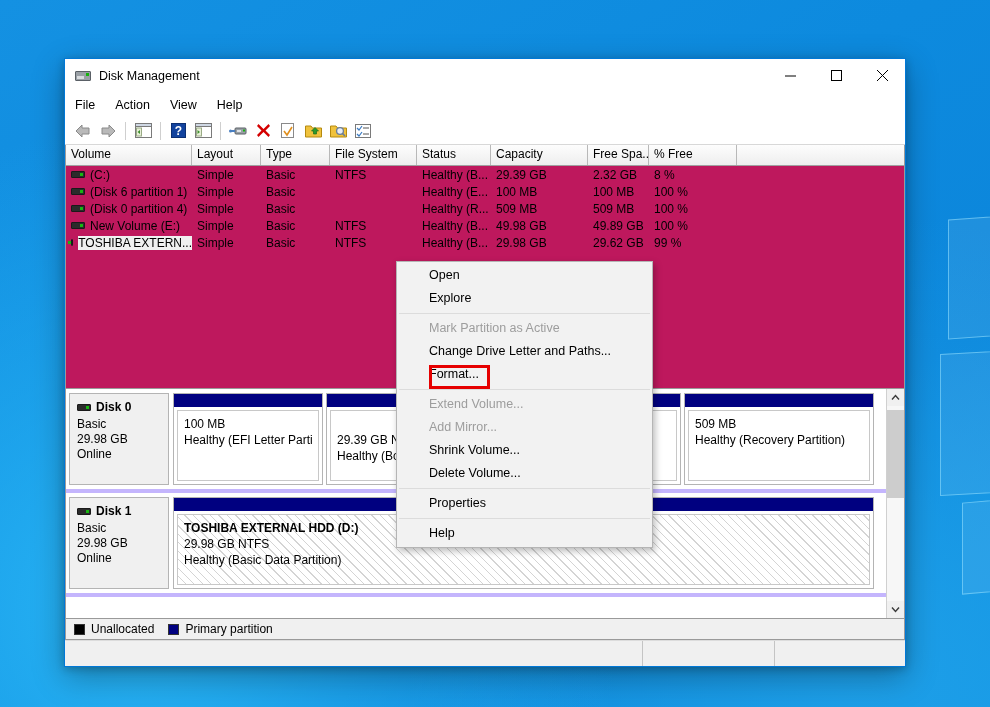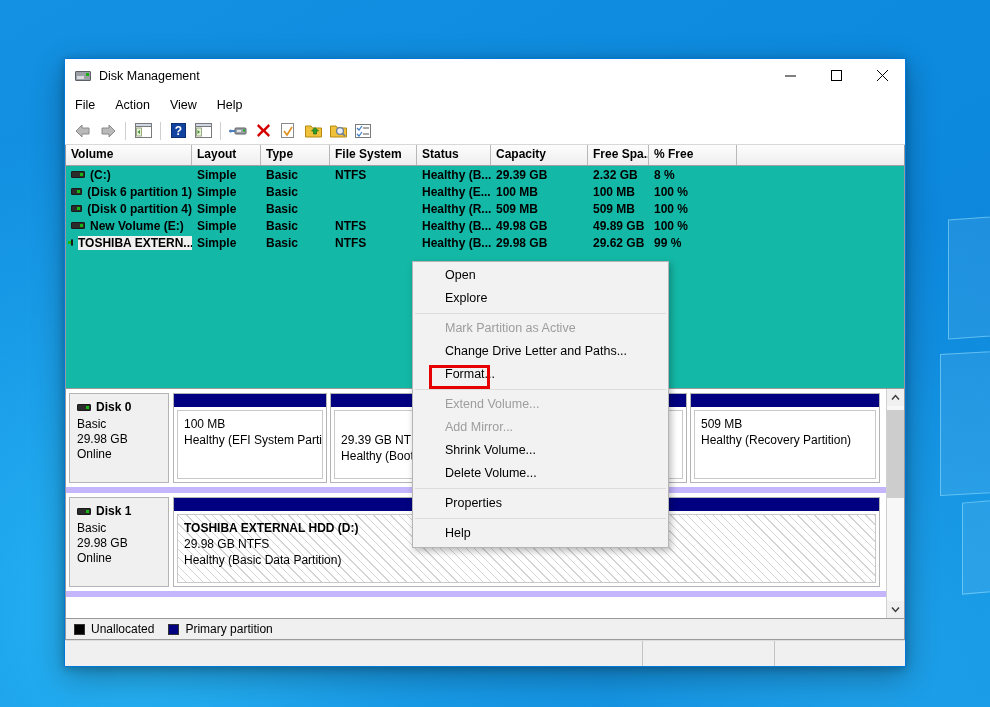--- a/index.html
+++ b/index.html
@@ -62,22 +62,22 @@
   
   #toolbar{
     height:27px;background:#fff;border-bottom:1px solid #d8d8d8;
     display:flex;align-items:center;padding-left:6px;flex:0 0 auto;gap:1px;
   }
   .tb{width:24px;height:23px;display:flex;align-items:center;justify-content:center;}
   .tbsep{width:1px;height:18px;background:#cfcfcf;margin:0 4px;}
 
   
   #list-pane{
-    flex:0 0 auto;background:#14b8a6;border:1px solid #9a9a9a;border-top:none;
-    margin:0;position:relative;height:243px;overflow:hidden;font-weight:bold;
+    flex:0 0 auto;background:#be185d;border:1px solid #9a9a9a;border-top:none;
+    margin:0;position:relative;height:243px;overflow:hidden;
   }
   #list-header{display:flex;height:20px;background:#f0f0f0;border-bottom:1px solid #a0a0a0;}
   #list-header .hcell{
     font-size:12px;color:#000;padding:2px 0 0 5px;box-sizing:border-box;
     border-right:1px solid #b8b8b8;overflow:hidden;white-space:nowrap;
     background:linear-gradient(#fdfdfd,#eeeeee);
   }
   .row{display:flex;height:17px;align-items:center;}
   .row .cell{font-size:12px;color:#000;padding-left:5px;box-sizing:border-box;white-space:nowrap;overflow:hidden;}
   .vol-icon{
@@ -88,21 +88,21 @@
   .cell.vol{display:flex;align-items:center;}
   .cell.vol .lbl{display:inline-block;}
   .row.selected .cell.vol .lbl{background:#f0f0f0;}
 
   
   #graph-pane{
     flex:1 1 auto;background:#fff;border:1px solid #9a9a9a;border-top:none;
     display:flex;position:relative;overflow:hidden;
   }
   #graph-scroll{flex:1 1 auto;position:relative;overflow:hidden;background:#fff;}
-  .disk-row{display:flex;border-bottom:6px solid #c4b5fd;height:104px;box-sizing:border-box;padding:4px 6px 4px 3px;justify-content:center;}
+  .disk-row{display:flex;border-bottom:4px solid #c4b5fd;height:104px;box-sizing:border-box;padding:4px 12px 4px 3px;justify-content:center;}
   .disk-info{
     width:100px;flex:0 0 auto;border:1px solid #b4b4b4;background:#f0f0f0;
     padding:6px 6px 0 7px;box-sizing:border-box;
   }
   .disk-info .dtitle{font-size:12px;font-weight:bold;color:#000;display:flex;align-items:center;margin-bottom:3px;}
   .disk-info .dline{font-size:12px;color:#000;line-height:15px;}
   .parts{flex:1 1 auto;display:flex;gap:3px;margin-left:4px;}
   .part{
     border:1px solid #b4b4b4;background:#fff;box-sizing:border-box;
     display:flex;flex-direction:column;position:relative;
@@ -137,21 +137,21 @@
   #legend .ltext{font-size:12px;color:#000;margin-right:8px;}
 
   
   #statusbar{
     height:25px;flex:0 0 auto;background:#f0f0f0;display:flex;border-top:1px solid #dcdcdc;
   }
   #statusbar .sp{border-right:1px solid #c4c4c4;height:100%;}
 
   
   #ctxmenu{
-    position:absolute;left:412px;top:261px;width:255px;
+    position:absolute;left:396px;top:261px;width:255px;
     background:#f2f2f2;border:1px solid #b5b5b5;
     box-shadow:2px 3px 7px rgba(0,0,0,.28);
     padding:2px 0;z-index:40;
   }
   #ctxmenu .item{
     font-size:12.5px;color:#000;height:23px;line-height:23px;padding-left:32px;
     white-space:nowrap;position:relative;
   }
   #ctxmenu .item.disabled{color:#9d9d9d;}
   #ctxmenu .sep{height:1px;background:#dcdcdc;margin:3px 2px 3px 2px;}
@@ -378,21 +378,21 @@
           <div class="dline">Basic</div>
           <div class="dline">29.98 GB</div>
           <div class="dline">Online</div>
         </div>
         <div class="parts">
           <div class="part" style="flex:0 0 150px">
             <div class="cap" style="background: rgb(0, 0, 128);"></div>
             <div class="inner">
               <div class="t-center"></div>
               <div>100 MB</div>
-              <div>Healthy (EFI System Parti</div>
+              <div>Healthy (EFI Letter Parti</div>
             </div>
           </div>
           <div class="part" style="flex:1 1 auto">
             <div class="cap" style="background: rgb(0, 0, 128);"></div>
             <div class="inner">
               <div class="t-center">(C:)</div>
               <div>29.39 GB NTFS</div>
               <div>Healthy (Boot,</div>
             </div>
           </div>

